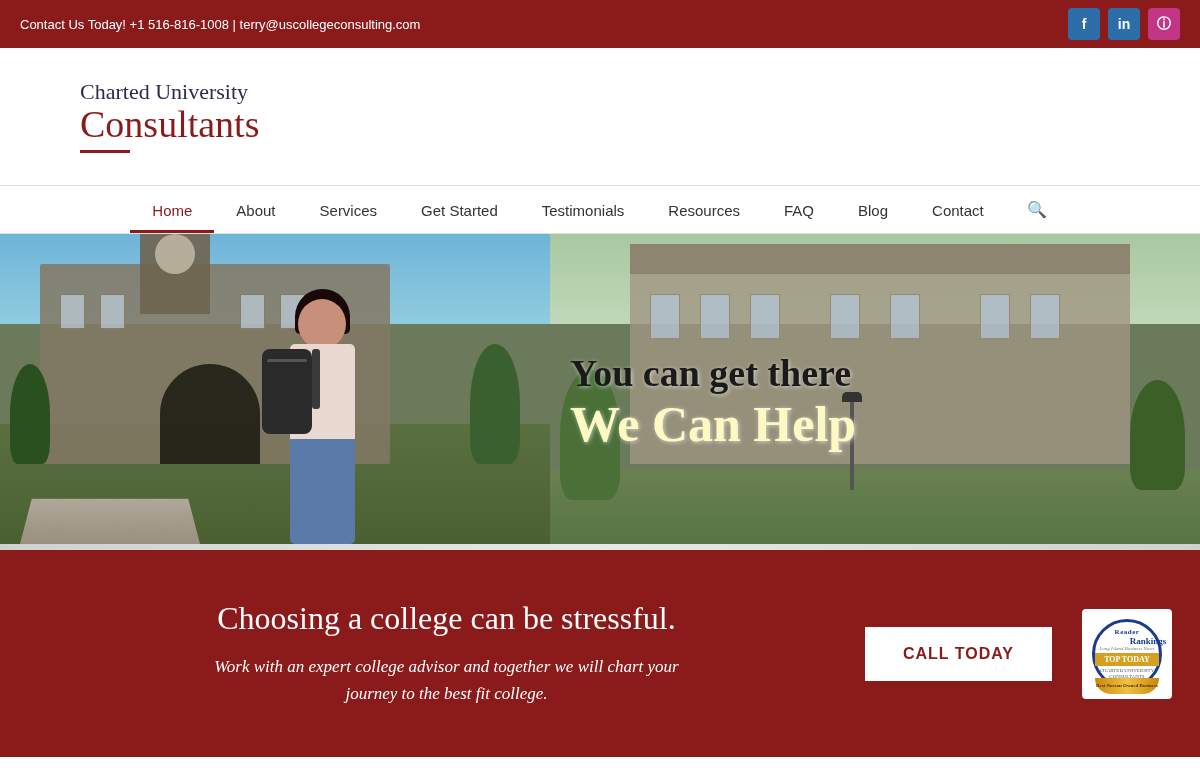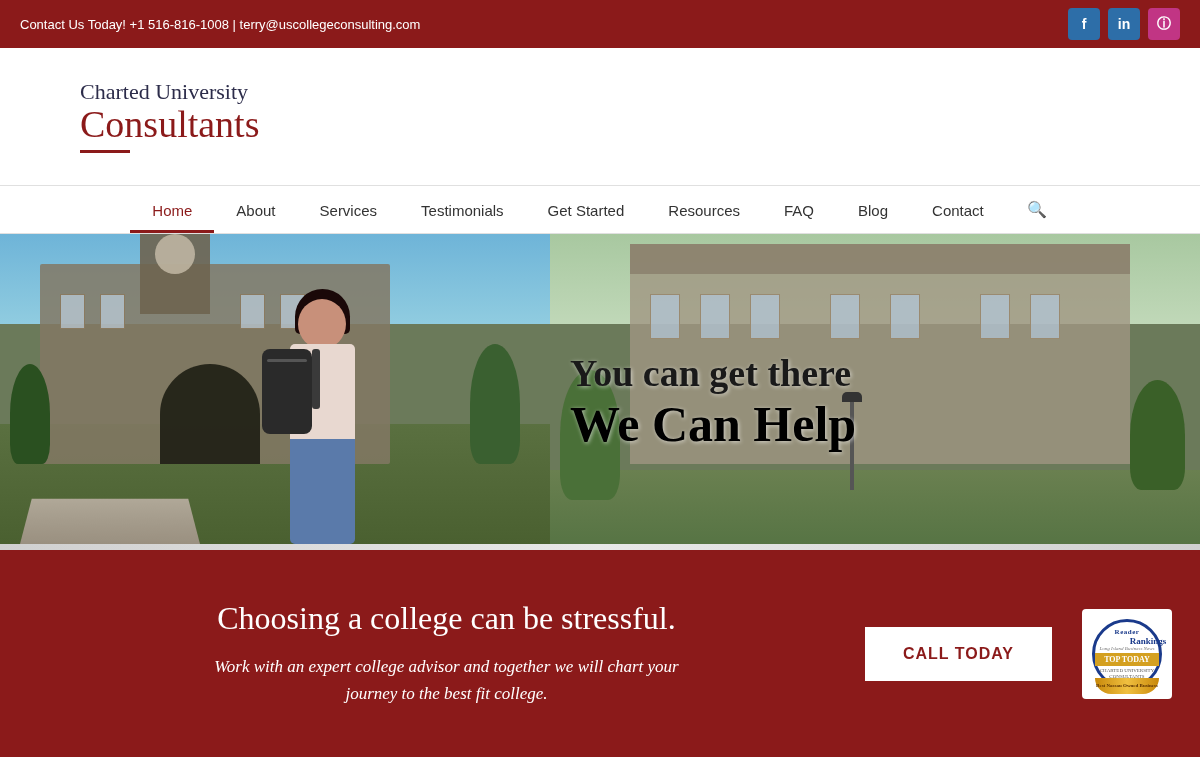--- a/index.html
+++ b/index.html
@@ -239,22 +239,22 @@
     <span class="logo-top">Charted University</span>
     <span class="logo-bottom">Consultants</span>
     <div class="logo-underline"></div>
   </div>
 </div>
 
 <nav class="nav-bar">
   <div class="nav-item active">Home</div>
   <div class="nav-item">About</div>
   <div class="nav-item">Services</div>
+  <div class="nav-item">Get Started</div>
   <div class="nav-item">Testimonials</div>
-  <div class="nav-item">Get Started</div>
   <div class="nav-item">Resources</div>
   <div class="nav-item">FAQ</div>
   <div class="nav-item">Blog</div>
   <div class="nav-item">Contact</div>
   <div class="nav-search">🔍</div>
 </nav>
 
 <div class="hero">
 
   <div style="position:absolute;top:0;left:0;width:550px;height:90px;background:linear-gradient(to bottom,#6eb4d8,#90cce0);"></div>
@@ -320,21 +320,21 @@
 
     <div style="position:absolute;bottom:70px;left:10px;width:60px;height:130px;background:#4a7038;border-radius:50% 50% 20% 20%;"></div>
     <div style="position:absolute;bottom:80px;left:580px;width:55px;height:110px;background:#3a6028;border-radius:50% 50% 20% 20%;"></div>
 
     <div style="position:absolute;bottom:80px;left:300px;width:4px;height:90px;background:#555;">
       <div style="position:absolute;top:-8px;left:-8px;width:20px;height:10px;background:#333;border-radius:5px 5px 0 0;"></div>
     </div>
 
     <div style="position:absolute;top:50%;left:20px;transform:translateY(-50%);z-index:20;">
       <div style="font-size:38px;color:#1a1a1a;font-weight:bold;font-family:Georgia,serif;text-shadow:1px 1px 4px rgba(255,255,255,0.6);">You can get there</div>
-      <div style="font-size:50px;color:#000000;font-weight:bold;font-family:Georgia,serif;text-shadow:1px 1px 4px rgba(255,255,255,0.6);">We Can Help</div>
+      <div style="font-size:50px;color:#fef9c3;font-weight:bold;font-family:Georgia,serif;text-shadow:1px 1px 4px rgba(255,255,255,0.6);">We Can Help</div>
     </div>
   </div>
 </div>
 
 <div class="hero-divider"></div>
 
 <div class="bottom-section">
   <div class="bottom-text">
     <div class="bottom-headline">Choosing a college can be stressful.</div>
     <div class="bottom-subtext">Work with an expert college advisor and together we will chart your journey to the best fit college.</div>

